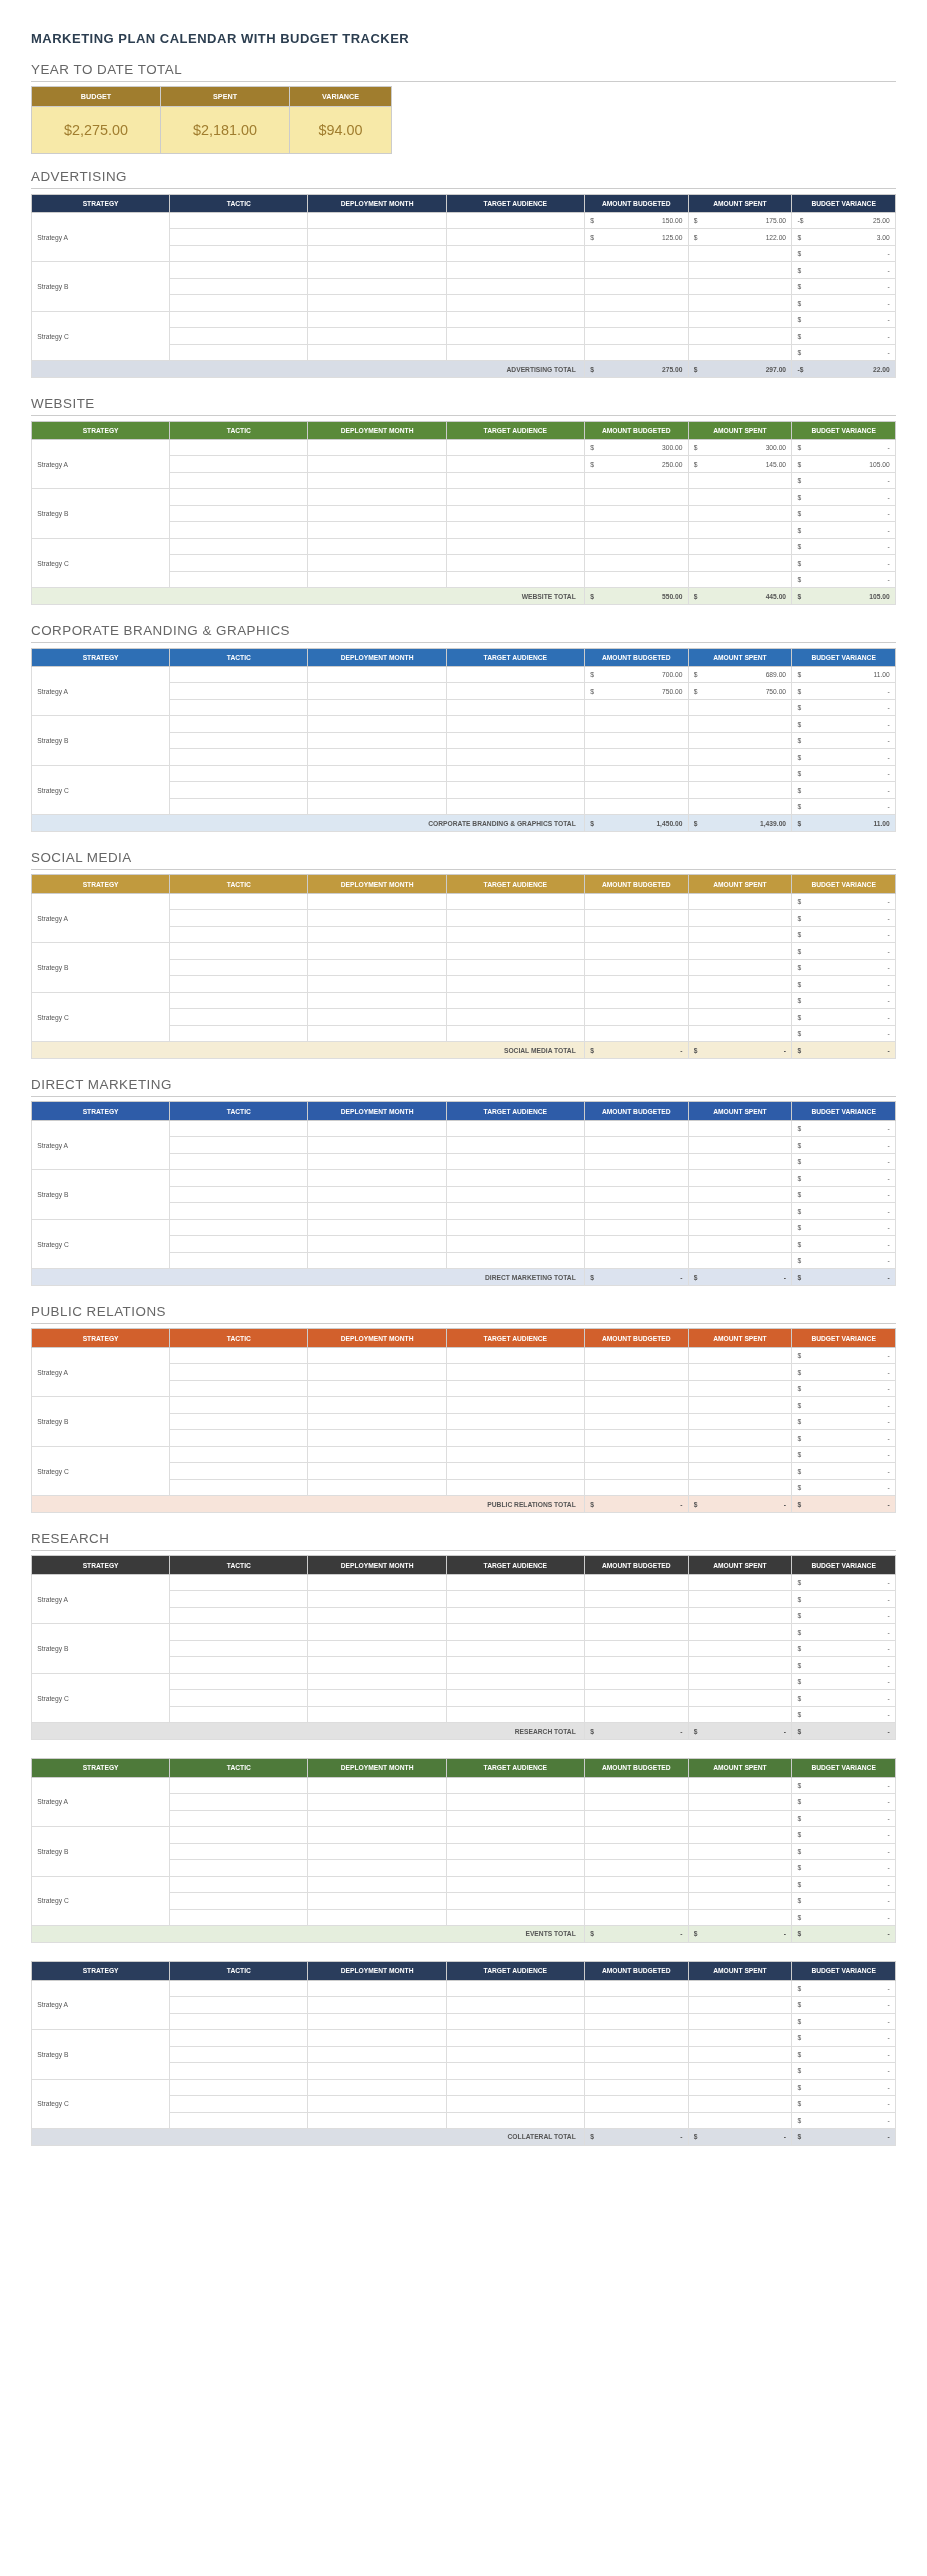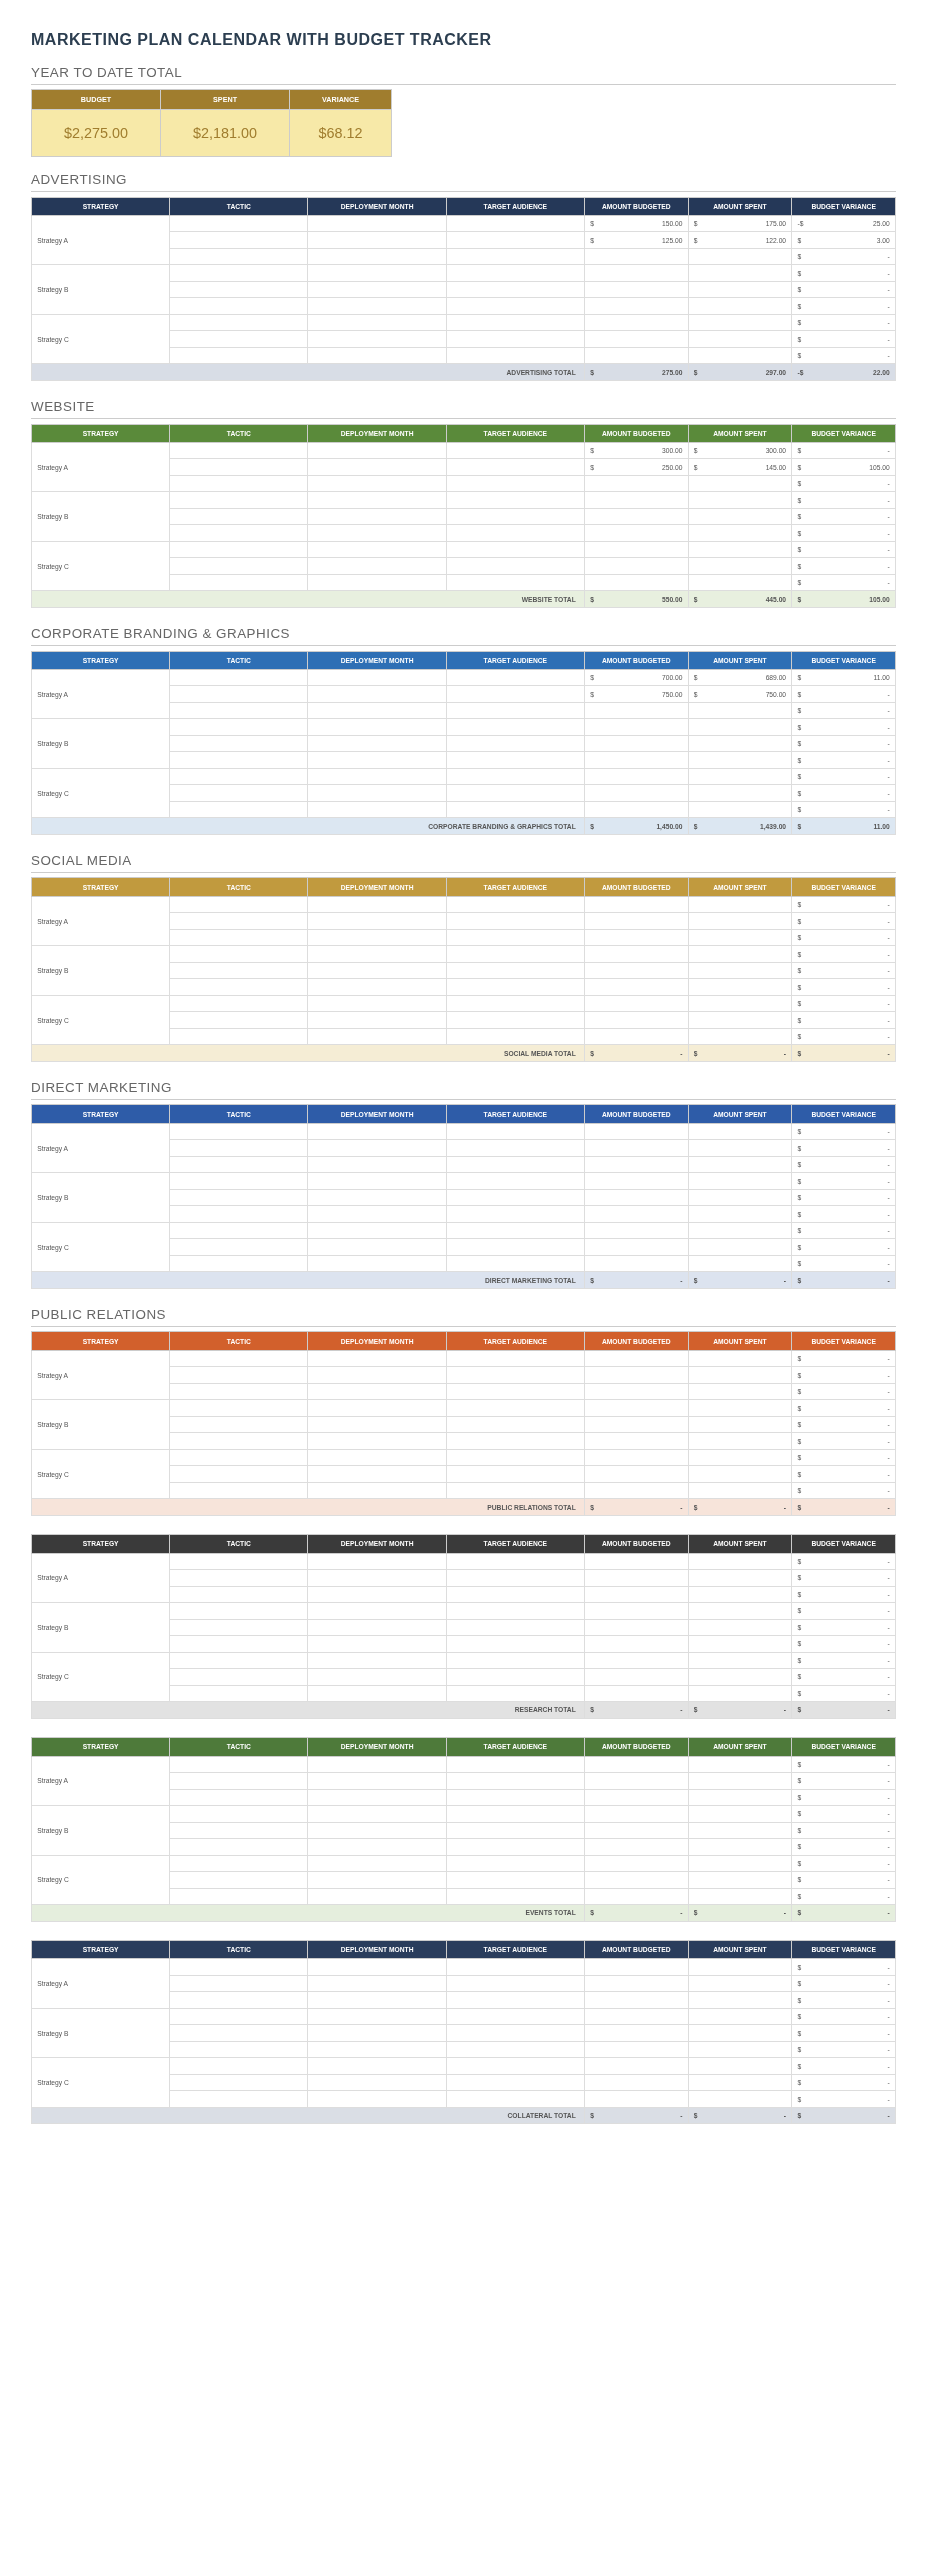--- a/index.html
+++ b/index.html
@@ -1,17 +1,17 @@
 <!DOCTYPE html>
 <html style="font-size:8.2px"><head>
 <meta charset="utf-8">
 <style>
 * { box-sizing: border-box; margin: 0; padding: 0; }
 body { font-family: Arial, sans-serif; background: #fff; padding: 31px; width: 927px; color: #333; }
-h1 { font-size: 16px; color: #2c3e50; letter-spacing: 0.5px; margin-bottom: 15.5px; font-weight: 600; }
+h1 { font-size: 13px; color: #2c3e50; letter-spacing: 0.5px; margin-bottom: 15.5px; font-weight: 600; }
 h2 { font-size: 13.4px; color: #666; font-weight: 400; letter-spacing: 0.5px; margin-bottom: 4.1px; border-bottom: 0.5px solid #ccc; padding-bottom: 4px; }
 .ytd-table { border-collapse: collapse; width: 361px; margin-bottom: 15.5px; border-radius: 7px; }
 .ytd-table th { background: #a07d2e; color: #fff; font-size: 7.2px; font-weight: 700; padding: 5.2px; text-align: center; border: 0.5px solid #ccc; }
 .ytd-table td { background: #f7e9a8; color: #a07d2e; font-size: 14.4px; font-weight: 400; padding: 15px; text-align: center; border: 0.5px solid #ccc; }
 .section { margin-bottom: 18.5px; }
 .data-table { border-collapse: collapse; width: 100%; table-layout: fixed; }
 .data-table th { color: #fff; font-size: 6.7px; font-weight: 700; padding: 5.2px 4.1px; text-align: center; border: 0.5px solid #ccc; }
 .data-table th.w-strat { width: 16%; }
 .data-table th.w-tactic { width: 16%; }
 .data-table th.w-dep { width: 16%; }
@@ -52,21 +52,21 @@
 <table class="ytd-table">
   <tbody>
       <tr>
     <th>BUDGET</th>
     <th>SPENT</th>
     <th>VARIANCE</th>
   </tr>
   <tr>
     <td>$2,275.00</td>
     <td>$2,181.00</td>
-    <td>$68.12</td>
+    <td>$94.00</td>
   </tr>
 </tbody>
   </table>
 
 <div id="sections">
     <div class="section">
       <h2>ADVERTISING</h2>
       <table class="data-table">
         <tbody>
           <tr class="hdr-navy">
@@ -1061,20 +1061,21 @@
               <span class="money-wrap">
                 <span>$</span>
                 <span>-</span>
               </span>
             </td>
           </tr>
         </tbody>
       </table>
     </div>
     <div class="section">
+      <h2>RESEARCH</h2>
       <table class="data-table">
         <tbody>
           <tr class="hdr-dark">
             <th class="w-strat">STRATEGY</th>
             <th class="w-tactic">TACTIC</th>
             <th class="w-dep">DEPLOYMENT MONTH</th>
             <th class="w-aud">TARGET AUDIENCE</th>
             <th class="w-num">AMOUNT BUDGETED</th>
             <th class="w-num">AMOUNT SPENT</th>
             <th class="w-num">BUDGET VARIANCE</th>

